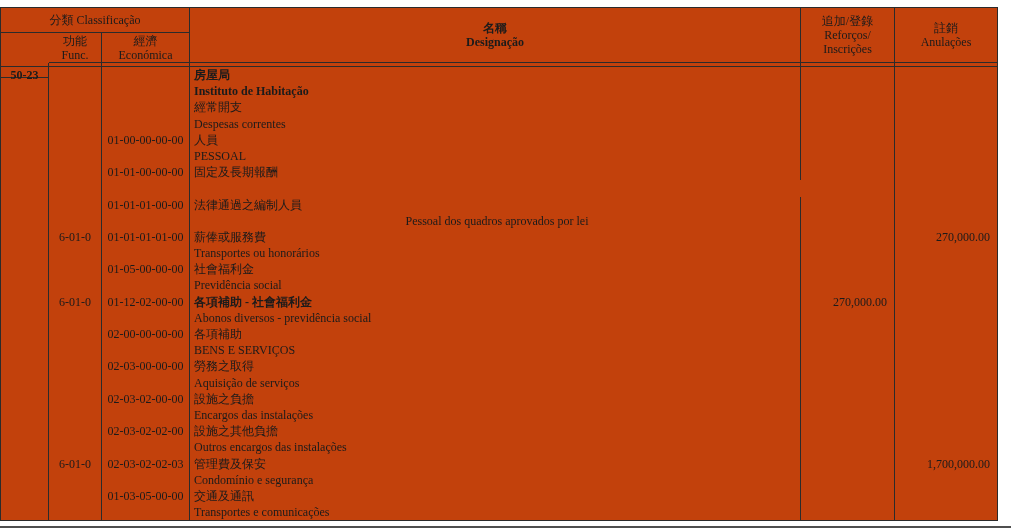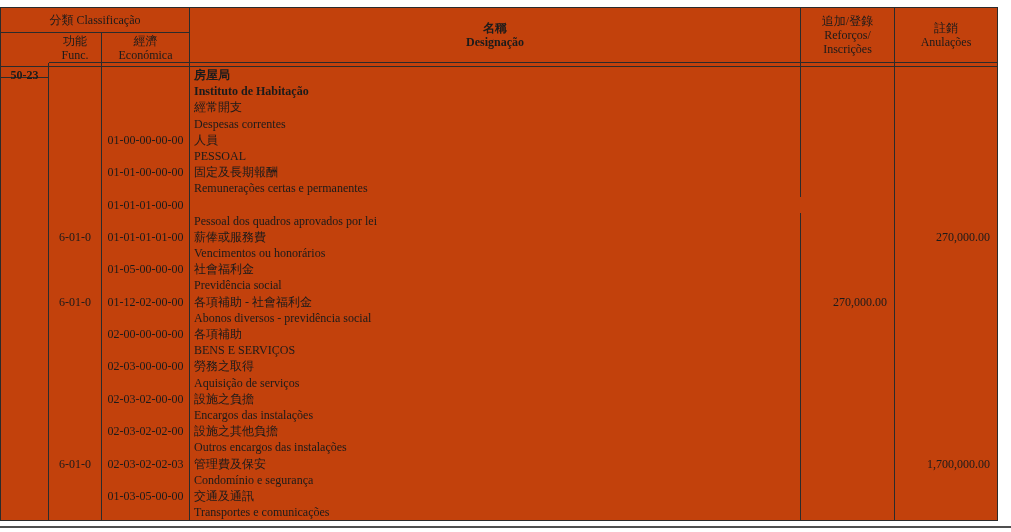--- a/index.html
+++ b/index.html
@@ -126,62 +126,62 @@
       <div class="cell body-cell c-anul" style="grid-area: 9 / 6;"></div>
       <div class="cell body-cell c-organ vr" style="grid-area: 10 / 1;"></div>
       <div class="cell body-cell c-func vr" style="grid-area: 10 / 2;"></div>
       <div class="cell body-cell c-econ vr" style="grid-area: 10 / 3;">01-01-00-00-00</div>
       <div class="cell body-cell c-name vr" style="grid-area: 10 / 4;">固定及長期報酬</div>
       <div class="cell body-cell c-ref vr" style="grid-area: 10 / 5;"></div>
       <div class="cell body-cell c-anul" style="grid-area: 10 / 6;"></div>
       <div class="cell body-cell c-organ vr" style="grid-area: 11 / 1;"></div>
       <div class="cell body-cell c-func vr" style="grid-area: 11 / 2;"></div>
       <div class="cell body-cell c-econ vr" style="grid-area: 11 / 3;"></div>
-      <div class="cell body-cell c-name vr" style="grid-area: 11 / 4;">Remunerações certas e permanentes</div>
       <div class="cell body-cell c-ref vr" style="grid-area: 11 / 5;"></div>
       <div class="cell body-cell c-anul" style="grid-area: 11 / 6;"></div>
       <div class="cell body-cell c-organ vr" style="grid-area: 12 / 1;"></div>
       <div class="cell body-cell c-func vr" style="grid-area: 12 / 2;"></div>
       <div class="cell body-cell c-econ vr" style="grid-area: 12 / 3;">01-01-01-00-00</div>
+      <div class="cell body-cell c-name vr" style="grid-area: 12 / 4;">法律通過之編制人員</div>
       <div class="cell body-cell c-ref vr" style="grid-area: 12 / 5;"></div>
       <div class="cell body-cell c-anul" style="grid-area: 12 / 6;"></div>
       <div class="cell body-cell c-organ vr" style="grid-area: 13 / 1;"></div>
       <div class="cell body-cell c-func vr" style="grid-area: 13 / 2;"></div>
       <div class="cell body-cell c-econ vr" style="grid-area: 13 / 3;"></div>
-      <div class="cell body-cell c-name vr" style="grid-area: 13 / 4;">Pessoal dos quadros aprovados por lei</div>
+      <div class="cell body-cell c-name vr" style="grid-area: 13 / 4; text-align: center;">Pessoal dos quadros aprovados por lei</div>
       <div class="cell body-cell c-ref vr" style="grid-area: 13 / 5;"></div>
       <div class="cell body-cell c-anul" style="grid-area: 13 / 6;"></div>
       <div class="cell body-cell c-organ vr" style="grid-area: 14 / 1;"></div>
       <div class="cell body-cell c-func vr" style="grid-area: 14 / 2;">6-01-0</div>
       <div class="cell body-cell c-econ vr" style="grid-area: 14 / 3;">01-01-01-01-00</div>
       <div class="cell body-cell c-name vr" style="grid-area: 14 / 4;">薪俸或服務費</div>
       <div class="cell body-cell c-ref vr" style="grid-area: 14 / 5;"></div>
       <div class="cell body-cell c-anul" style="grid-area: 14 / 6;">270,000.00</div>
       <div class="cell body-cell c-organ vr" style="grid-area: 15 / 1;"></div>
       <div class="cell body-cell c-func vr" style="grid-area: 15 / 2;"></div>
       <div class="cell body-cell c-econ vr" style="grid-area: 15 / 3;"></div>
-      <div class="cell body-cell c-name vr" style="grid-area: 15 / 4;">Vencimentos ou honorários</div>
+      <div class="cell body-cell c-name vr" style="grid-area: 15 / 4;">Transportes ou honorários</div>
       <div class="cell body-cell c-ref vr" style="grid-area: 15 / 5;"></div>
       <div class="cell body-cell c-anul" style="grid-area: 15 / 6;"></div>
       <div class="cell body-cell c-organ vr" style="grid-area: 16 / 1;"></div>
       <div class="cell body-cell c-func vr" style="grid-area: 16 / 2;"></div>
       <div class="cell body-cell c-econ vr" style="grid-area: 16 / 3;">01-05-00-00-00</div>
       <div class="cell body-cell c-name vr" style="grid-area: 16 / 4;">社會福利金</div>
       <div class="cell body-cell c-ref vr" style="grid-area: 16 / 5;"></div>
       <div class="cell body-cell c-anul" style="grid-area: 16 / 6;"></div>
       <div class="cell body-cell c-organ vr" style="grid-area: 17 / 1;"></div>
       <div class="cell body-cell c-func vr" style="grid-area: 17 / 2;"></div>
       <div class="cell body-cell c-econ vr" style="grid-area: 17 / 3;"></div>
       <div class="cell body-cell c-name vr" style="grid-area: 17 / 4;">Previdência social</div>
       <div class="cell body-cell c-ref vr" style="grid-area: 17 / 5;"></div>
       <div class="cell body-cell c-anul" style="grid-area: 17 / 6;"></div>
       <div class="cell body-cell c-organ vr" style="grid-area: 18 / 1;"></div>
       <div class="cell body-cell c-func vr" style="grid-area: 18 / 2;">6-01-0</div>
       <div class="cell body-cell c-econ vr" style="grid-area: 18 / 3;">01-12-02-00-00</div>
-      <div class="cell body-cell c-name vr" style="grid-area: 18 / 4;">各項補助 - 社會福利金</div>
+      <div class="cell body-cell c-name vr" style="grid-area: 18 / 4; font-weight: bold;">各項補助 - 社會福利金</div>
       <div class="cell body-cell c-ref vr" style="grid-area: 18 / 5;">270,000.00</div>
       <div class="cell body-cell c-anul" style="grid-area: 18 / 6;"></div>
       <div class="cell body-cell c-organ vr" style="grid-area: 19 / 1;"></div>
       <div class="cell body-cell c-func vr" style="grid-area: 19 / 2;"></div>
       <div class="cell body-cell c-econ vr" style="grid-area: 19 / 3;"></div>
       <div class="cell body-cell c-name vr" style="grid-area: 19 / 4;">Abonos diversos - previdência social</div>
       <div class="cell body-cell c-ref vr" style="grid-area: 19 / 5;"></div>
       <div class="cell body-cell c-anul" style="grid-area: 19 / 6;"></div>
       <div class="cell body-cell c-organ vr" style="grid-area: 20 / 1;"></div>
       <div class="cell body-cell c-func vr" style="grid-area: 20 / 2;"></div>

